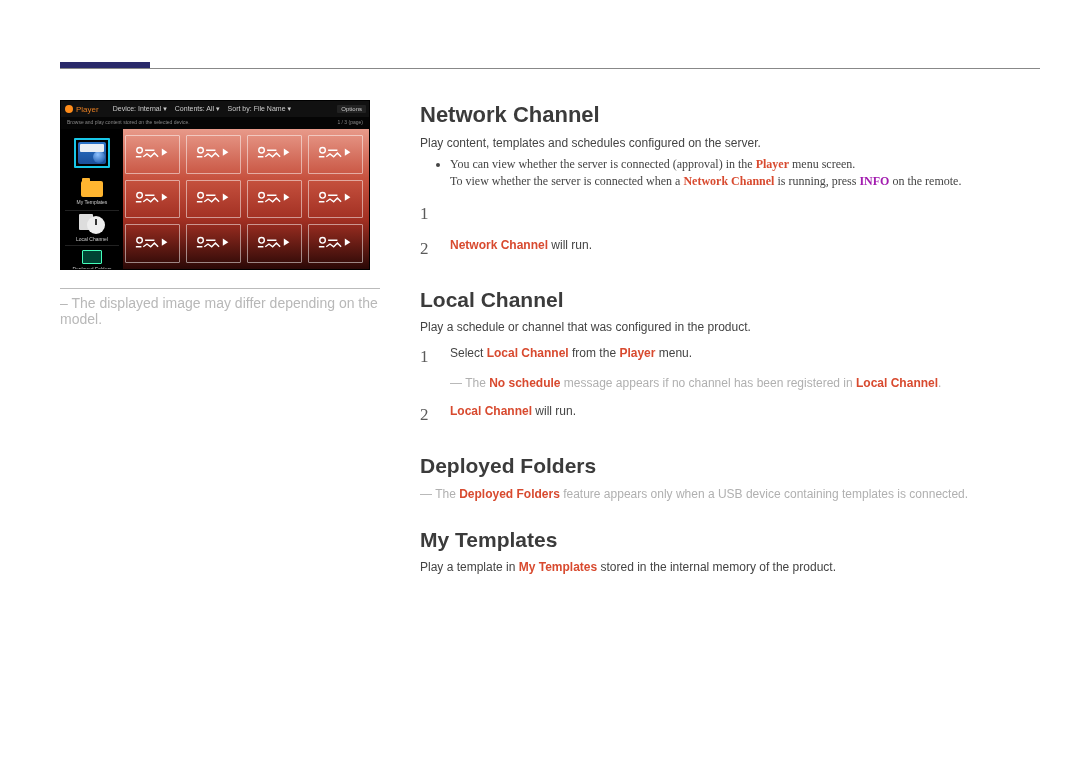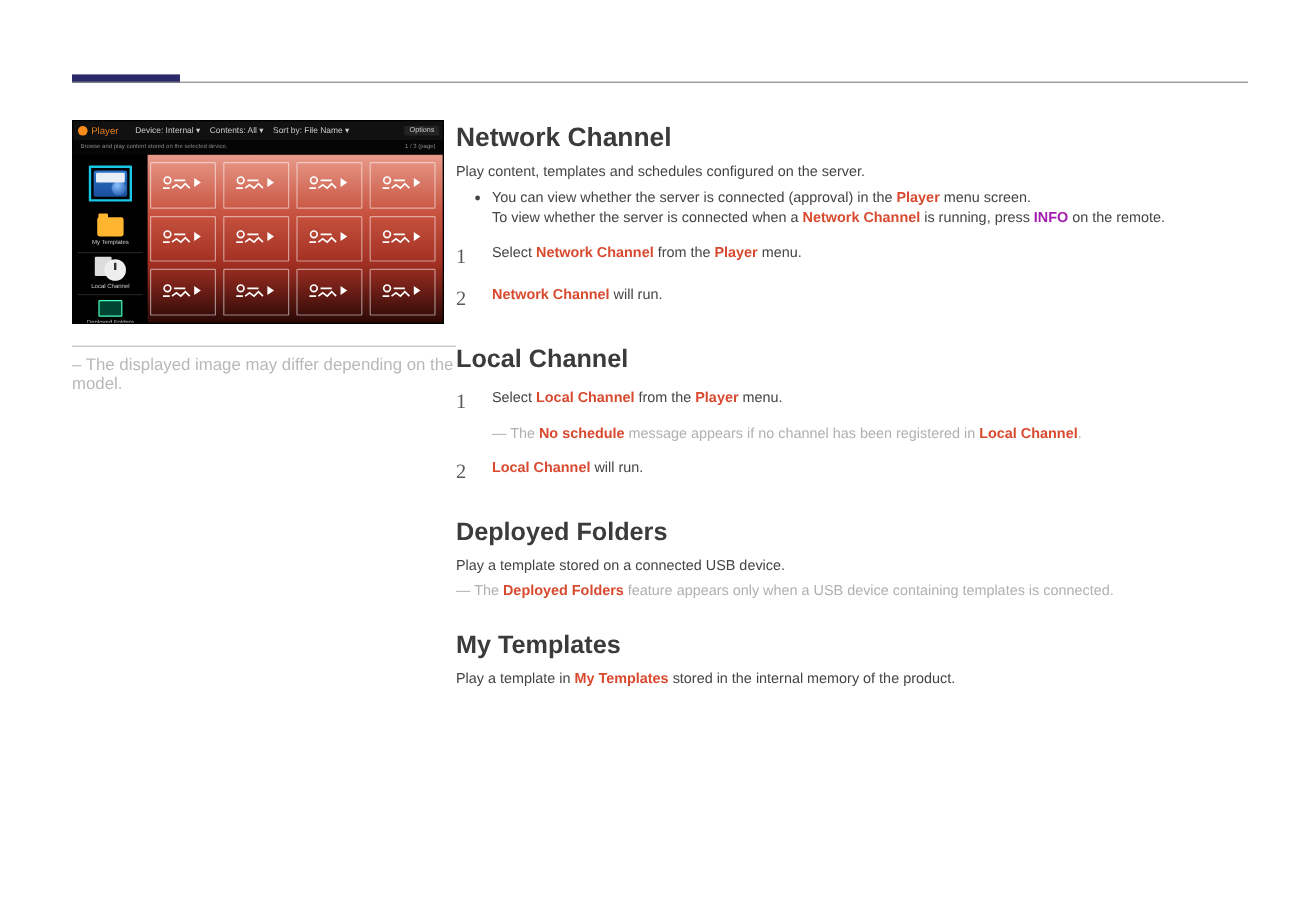--- a/index.html
+++ b/index.html
@@ -27,20 +27,21 @@
     height: 7px;
     background: #2a2a6a;
   }
   .content {
     position: absolute;
     top: 100px;
     left: 60px;
     right: 40px;
     bottom: 20px;
     display: flex;
+    gap: 40px;
   }
   .left-col {
     width: 320px;
     flex-shrink: 0;
   }
   .right-col {
     flex: 1;
     padding-top: 2px;
   }
 
@@ -125,21 +126,21 @@
     font-weight: 600;
     color:#3b3b3b;
     margin-bottom:8px;
   }
   h2.nc { font-size:22px; }
   h2.lc { font-size:21px; margin-top:26px;}
   h2.df { font-size:21px; margin-top:26px;}
   h2.mt { font-size:21px; margin-top:26px;}
   p.lead { font-size:12px; color:#444; margin-bottom:6px; }
   ul.bul { list-style:disc; margin-left:30px; font-size:12px; color:#444; }
-  ul.bul li { margin-bottom:4px; line-height:1.45; }
+  ul.bul li { margin-bottom:4px; line-height:1.45;font-family:Liberation Serif, serif; }
   .step { display:flex; gap:14px; margin-top:10px; font-size:12px; color:#444; line-height:1.5;}
   .step .num { font-size:17px; color:#5a5a5a; min-width:16px; font-weight:400; font-family:"Times New Roman", serif;}
   .dash-note { font-size:12px; color:#b0b0b0; margin-left:30px; margin-top:6px; line-height:1.4;}
   .dash-note::before{ content:"― "; color:#b0b0b0;}
   .red { color:#d84a2f; font-weight:600; }
   .bold { font-weight:700; color:#a21caf; }
 </style>
 </head>
 <body>
 
@@ -318,50 +319,47 @@
     <h2 class="nc">Network Channel</h2>
     <p class="lead">Play content, templates and schedules configured on the server.</p>
     <ul class="bul">
       <li>
         <span>You can view whether the server is connected (approval) in the </span><span class="red">Player</span><span> menu screen.</span><br>
         <span>To view whether the server is connected when a </span><span class="red">Network Channel</span><span> is running, press </span><span class="bold">INFO</span><span> on the remote.</span>
       </li>
     </ul>
     <div class="step">
       <div class="num">1</div>
-      <div>
-        <span>Select </span><span class="red">Network Channel</span><span> from the </span><span class="red">Player</span><span> menu.</span>
-      </div>
     </div>
     <div class="step">
       <div class="num">2</div>
       <div>
         <span class="red">Network Channel</span><span> will run.</span>
       </div>
     </div>
 
     <h2 class="lc">Local Channel</h2>
+    <p class="lead">Play a schedule or channel that was configured in the product.</p>
     <div class="step">
       <div class="num">1</div>
       <div>
         <span>Select </span><span class="red">Local Channel</span><span> from the </span><span class="red">Player</span><span> menu.</span>
       </div>
     </div>
     <p class="dash-note">
       <span>The </span><span class="red">No schedule</span><span> message appears if no channel has been registered in </span><span class="red">Local Channel</span><span>.</span>
     </p>
     <div class="step">
       <div class="num">2</div>
       <div>
         <span class="red">Local Channel</span><span> will run.</span>
       </div>
     </div>
 
     <h2 class="df">Deployed Folders</h2>
-    <p class="lead">Play a template stored on a connected USB device.</p>
     <p class="dash-note" style="margin-left:0">
       <span>The </span><span class="red">Deployed Folders</span><span> feature appears only when a USB device containing templates is connected.</span>
     </p>
 
     <h2 class="mt">My Templates</h2>
     <p class="lead">
       <span>Play a template in </span><span class="red">My Templates</span><span> stored in the internal memory of the product.</span>
     </p>
 
   </div>

